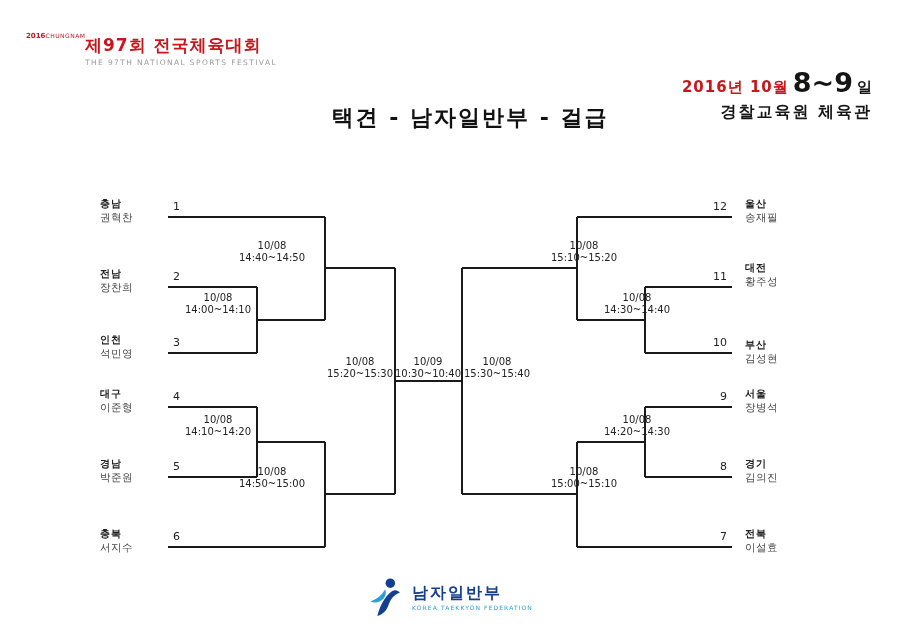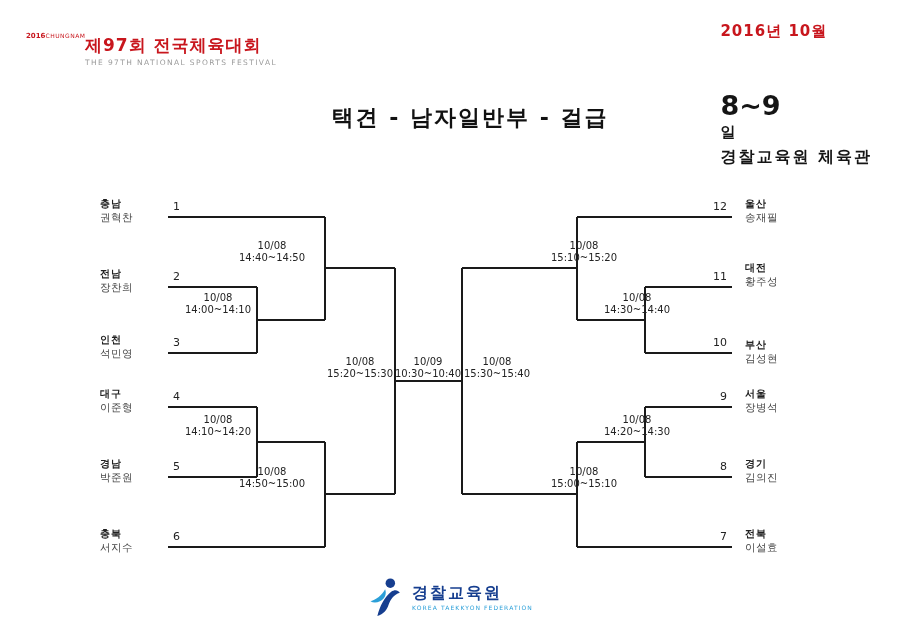--- a/index.html
+++ b/index.html
@@ -10,21 +10,21 @@
   
   .header-logo { position:absolute; left:26px; top:16px; display:flex; gap:9px; align-items:flex-start; }
   .flame-wrap { display:flex; flex-direction:row; align-items:center; width:50px; }
   .logo-year { font-size:7px; font-weight:bold; color:#c8161d; line-height:9px; }
   .logo-region { font-size:6px; color:#c8161d; letter-spacing:0.5px; line-height:8px; }
   .logo-textcol { padding-top:6px;margin-top:14px; }
   .logo-title { font-size:17px; font-weight:bold; color:#c8161d; letter-spacing:1px; line-height:19px; }
   .logo-subtitle { font-size:7.5px; color:#9a9a9a; letter-spacing:1.4px; margin-top:3px; }
 
   .event-info { position:absolute; right:28px; top:22px; text-align:right; }
-  .event-date { display:flex; align-items:baseline; justify-content:flex-end; gap:4px;flex-direction:column; }
+  .event-date { display:flex; align-items:baseline; justify-content:flex-end; gap:4px; }
   .date-prefix { font-size:15px; font-weight:bold; color:#c8161d; letter-spacing:1px; }
   .date-days { font-size:27px; font-weight:bold; color:#151515; line-height:26px;margin-top:48px; }
   .date-suffix { font-size:15px; font-weight:bold; color:#151515; }
   .venue { font-size:16px; font-weight:bold; color:#151515; margin-top:5px; letter-spacing:2px; }
 
   .main-title { position:absolute; top:103px; left:0; width:100%; text-align:center;
                 font-size:22px; font-weight:bold; color:#111; letter-spacing:2px;padding-left:40px; }
 
   
   .lines { position:absolute; left:0; top:0; }
@@ -193,18 +193,18 @@
     <div>15:00~15:10</div>
   </div>
 
   <div class="footer">
     <svg width="38" height="40" viewBox="0 0 44 46">
       <circle cx="27" cy="7" r="5.5" fill="#163e8f"></circle>
       <path fill="#163e8f" d="M12 45 C15 33 20 24 28 17 C32 14 36 15 38 18 C31 20 27 26 25 32 C23 38 19 43 12 45 Z"></path>
       <path fill="#2b9fd8" d="M4 28 C11 26 17 21 21 14 C23 19 21 25 15 28 C11 30 7 30 4 28 Z"></path>
     </svg>
     <div class="org-text">
-      <div class="org-ko">경찰교육원</div>
+      <div class="org-ko">남자일반부</div>
       <div class="org-en">KOREA TAEKKYON FEDERATION</div>
     </div>
   </div>
 
 </div>
 
 </body></html>

